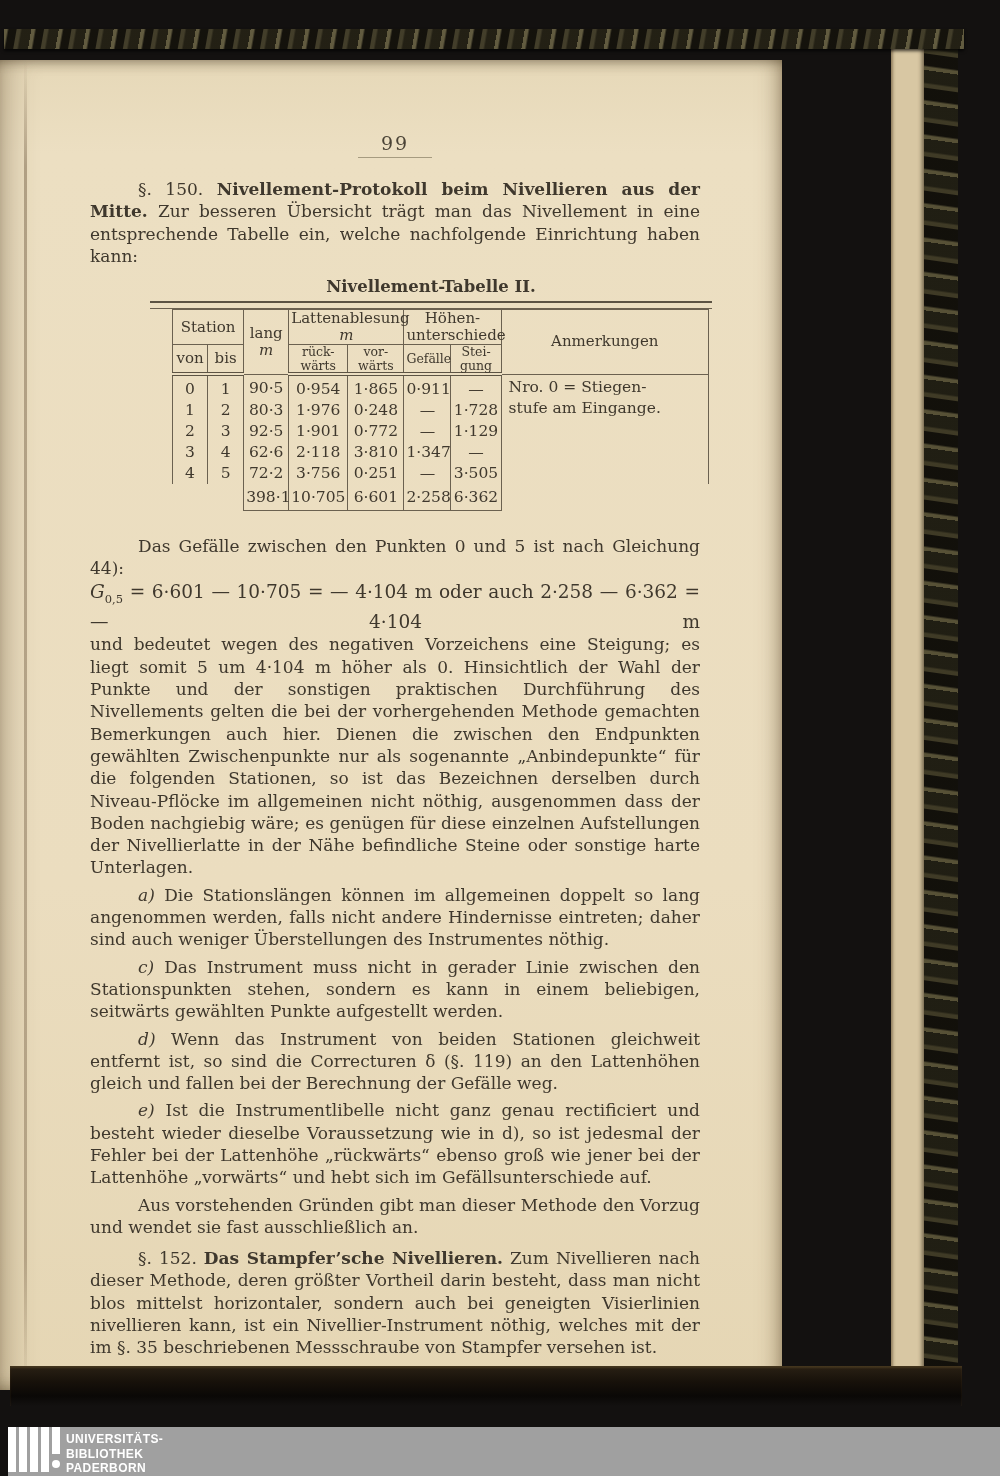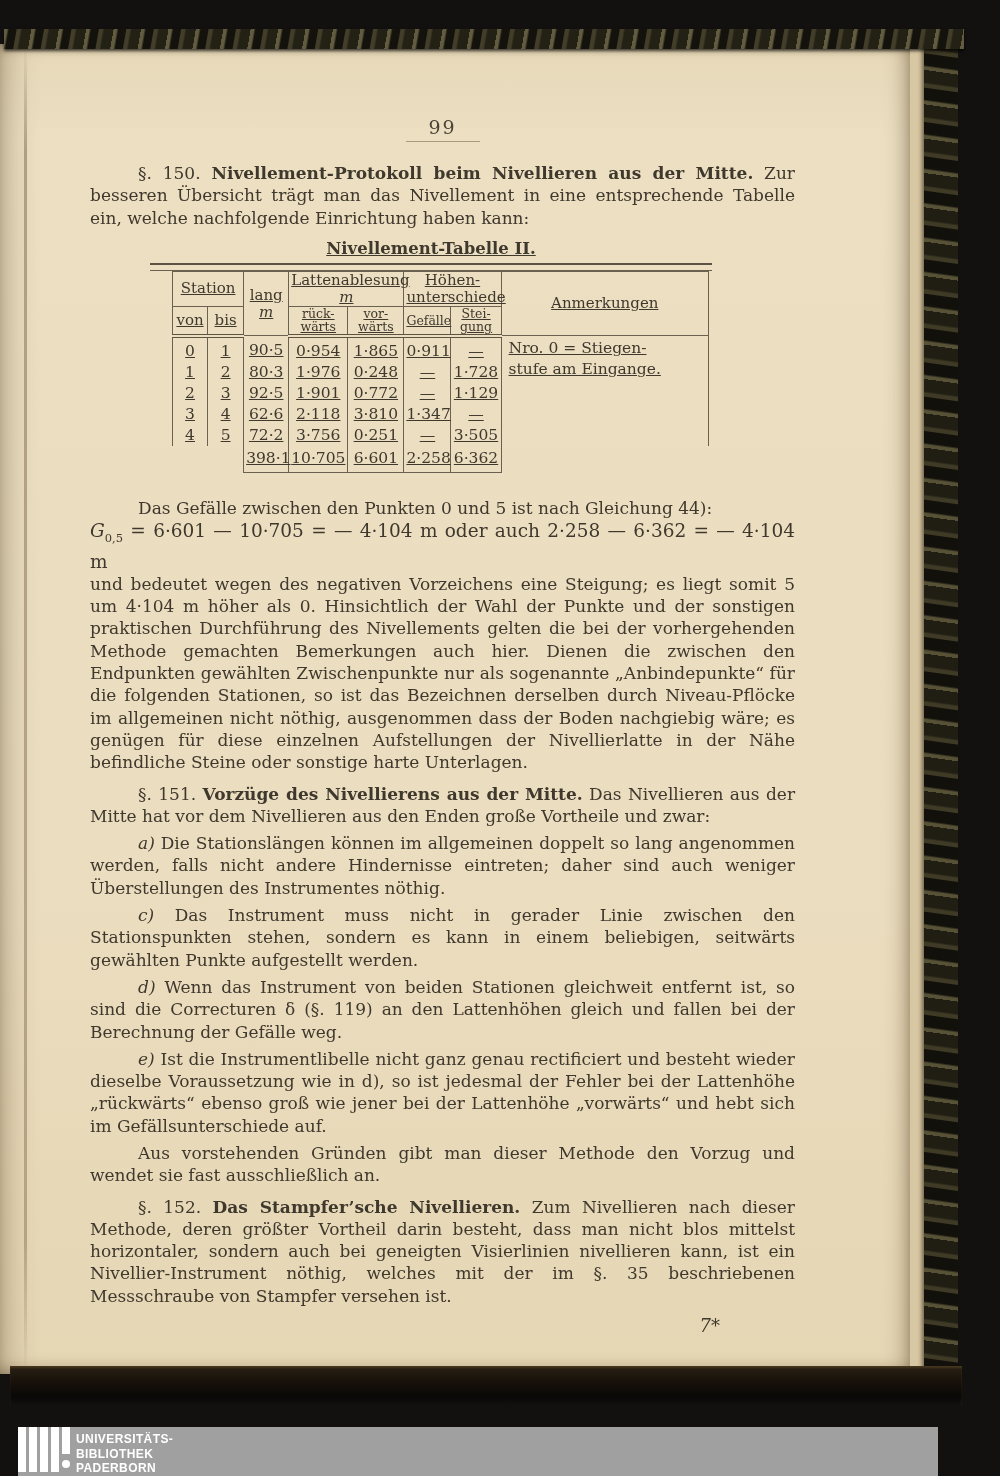--- a/index.html
+++ b/index.html
@@ -31,28 +31,28 @@
       #e3d3b2 0 2px,#cdbb97 2px 3px,#eaddbd 3px 6px,#c3b08a 6px 7px,#dccb a8 7px 8px);
     background-color:#d8c7a3;
     box-shadow:inset 2px 0 3px rgba(90,70,40,.5), inset -2px 0 4px rgba(40,30,15,.6);
   }
   .cover-bottom{
     position:absolute;left:10px;top:1366px;width:952px;height:40px;z-index:3;
     background:linear-gradient(180deg,#2a2115 0%,#17110a 40%,#0a0806 75%,#131110 100%);
     box-shadow:inset 0 2px 2px rgba(120,95,50,.35);
   }
   .page{
-    position:absolute;left:0;top:44px;width:910px;height:1330px;z-index:2;
+    position:absolute;left:0;top:60px;width:782px;height:1330px;z-index:2;
     background:linear-gradient(180deg,#e6d8b8 0%,#ecdfc2 7%,#ebddbf 62%,#e5d6b4 100%);
     box-shadow:
       inset 0 10px 14px -10px rgba(50,35,15,.55),
       inset -16px 0 22px -14px rgba(80,60,30,.55),
       inset 24px 0 34px -22px rgba(80,60,30,.45),
       inset 0 -14px 18px -14px rgba(60,45,20,.5);
-    padding:72px 115px 0 90px;
+    padding:72px 82px 0 90px;
     box-sizing:border-box;
     color:#3f382d;
   }
   .page::before{ 
     content:"";position:absolute;left:24px;top:0;bottom:0;width:3px;
     background:linear-gradient(180deg,rgba(90,65,40,0),rgba(90,65,40,.38) 8%,rgba(90,65,40,.32) 90%,rgba(90,65,40,0));
   }
   
   .pagenum-wrap{text-align:center;margin-bottom:20px;}
   .pagenum{font-size:19px;letter-spacing:2px;color:#4a4336;}
@@ -64,21 +64,21 @@
   .table-title{text-align:center;font-weight:bold;font-size:16.5px;margin:10px 0 5px;}
   .formula{
     font-size:18.5px;line-height:23px;text-align:justify;
     -moz-text-align-last:justify;text-align-last:justify;
   }
   .formula .fi{font-style:italic;}
   .formula sub{font-size:11.5px;}
   .mt5{margin-top:5px;} .mt6{margin-top:24px;} .mt9{margin-top:9px;}
   .sigmark{margin-top:8px;text-align:right;padding-right:75px;font-size:18px;font-style:italic;}
   
-  .table-wrap{margin-left:60px;width:562px;text-decoration:underline;}
+  .table-wrap{margin-left:60px;width:562px;}
   .double-rule{height:5px;border-top:2px solid #5c5343;border-bottom:1px solid #6b6150;}
   table.niv{
     border-collapse:collapse;table-layout:fixed;width:537px;margin:0 14px 0 22px;
     color:#3f382d;
   }
   table.niv th, table.niv td{
     padding:0 2px;font-weight:normal;text-align:center;vertical-align:middle;
     border:1px solid #6b6150;
   }
   table.niv th{font-size:15px;line-height:17px;}
@@ -92,21 +92,21 @@
     text-align:left;vertical-align:top;padding:2px 4px 0 7px;font-size:15.5px;line-height:21px;
     white-space:pre-line;border-bottom:none;
   }
   table.niv tr.totals td{height:26px;border-bottom:1px solid #6b6150;}
   table.niv tr.totals td.blank{border:none;}
   table.niv tr.totals td.anmblank{border:none;border-left:1px solid #6b6150;}
   table.niv tr.body-rows td{border-bottom:none;}
   .unit-i{font-style:italic;}
   
   .banner{
-    position:absolute;left:18px;bottom:0;width:920px;height:49px;z-index:10;
+    position:absolute;left:8px;bottom:0;width:992px;height:49px;z-index:10;
     background:#a0a0a0;
   }
   .logo{position:absolute;left:0;top:0;width:56px;height:49px;}
   .logo .bar{position:absolute;top:0;width:8px;height:45px;background:#fff;}
   .logo .bar.b1{left:0;} .logo .bar.b2{left:11px;} .logo .bar.b3{left:22px;} .logo .bar.b4{left:33px;}
   .logo .bar.excl{left:44px;height:27px;}
   .logo .dot{position:absolute;left:44px;top:33px;width:8px;height:8px;border-radius:50%;background:#fff;}
   .banner-text{
     position:absolute;left:58px;top:5px;color:#fff;
     font-family:"Liberation Sans","DejaVu Sans",sans-serif;
@@ -222,21 +222,20 @@
         <td class="anmblank"></td>
       </tr>
     </tbody>
       </table>
   </div>
 
   <p class="indent mt6">Das Gefälle zwischen den Punkten 0 und 5 ist nach Gleichung 44):</p>
   <div class="formula"><span class="fi">G</span><sub>0,5</sub> <span>= 6·601 — 10·705 = — 4·104 m oder auch 2·258 — 6·362 = — 4·104 m</span></div>
   <p>und bedeutet wegen des negativen Vorzeichens eine Steigung; es liegt somit 5 um 4·104 m höher als 0. Hinsichtlich der Wahl der Punkte und der sonstigen praktischen Durchführung des Nivellements gelten die bei der vorhergehenden Methode gemachten Bemerkungen auch hier. Dienen die zwischen den Endpunkten gewählten Zwischenpunkte nur als sogenannte „Anbindepunkte“ für die folgenden Stationen, so ist das Bezeichnen derselben durch Niveau-Pflöcke im allgemeinen nicht nöthig, ausgenommen dass der Boden nachgiebig wäre; es genügen für diese einzelnen Aufstellungen der Nivellierlatte in der Nähe befindliche Steine oder sonstige harte Unterlagen.</p>
 
-  <p class="indent mt9"><span>§. 151.</span> <span class="b">Vorzüge des Nivellierens aus der Mitte.</span> <span>Das Nivellieren aus der Mitte hat vor dem Nivellieren aus den Enden große Vortheile und zwar:</span></p>
 
   <p class="indent mt5"><span class="it">a)</span> <span>Die Stationslängen können im allgemeinen doppelt so lang angenommen werden, falls nicht andere Hindernisse eintreten; daher sind auch weniger Überstellungen des Instrumentes nöthig.</span></p>
   <p class="indent mt5"><span class="it">c)</span> <span>Das Instrument muss nicht in gerader Linie zwischen den Stationspunkten stehen, sondern es kann in einem beliebigen, seitwärts gewählten Punkte aufgestellt werden.</span></p>
   <p class="indent mt5"><span class="it">d)</span> <span>Wenn das Instrument von beiden Stationen gleichweit entfernt ist, so sind die Correcturen δ (§. 119) an den Lattenhöhen gleich und fallen bei der Berechnung der Gefälle weg.</span></p>
   <p class="indent mt5"><span class="it">e)</span> <span>Ist die Instrumentlibelle nicht ganz genau rectificiert und besteht wieder dieselbe Voraussetzung wie in d), so ist jedesmal der Fehler bei der Lattenhöhe „rückwärts“ ebenso groß wie jener bei der Lattenhöhe „vorwärts“ und hebt sich im Gefällsunterschiede auf.</span></p>
 
   <p class="indent mt5">Aus vorstehenden Gründen gibt man dieser Methode den Vorzug und wendet sie fast ausschließlich an.</p>
 
   <p class="indent mt9"><span>§. 152.</span> <span class="b">Das Stampfer’sche Nivellieren.</span> <span>Zum Nivellieren nach dieser Methode, deren größter Vortheil darin besteht, dass man nicht blos mittelst horizontaler, sondern auch bei geneigten Visierlinien nivellieren kann, ist ein Nivellier-Instrument nöthig, welches mit der im §. 35 beschriebenen Messschraube von Stampfer versehen ist.</span></p>
 

